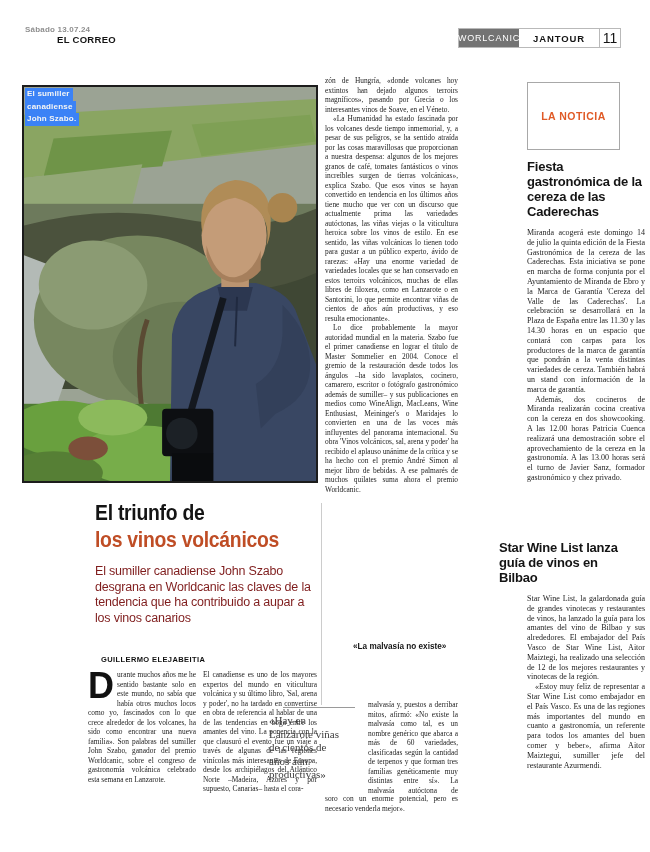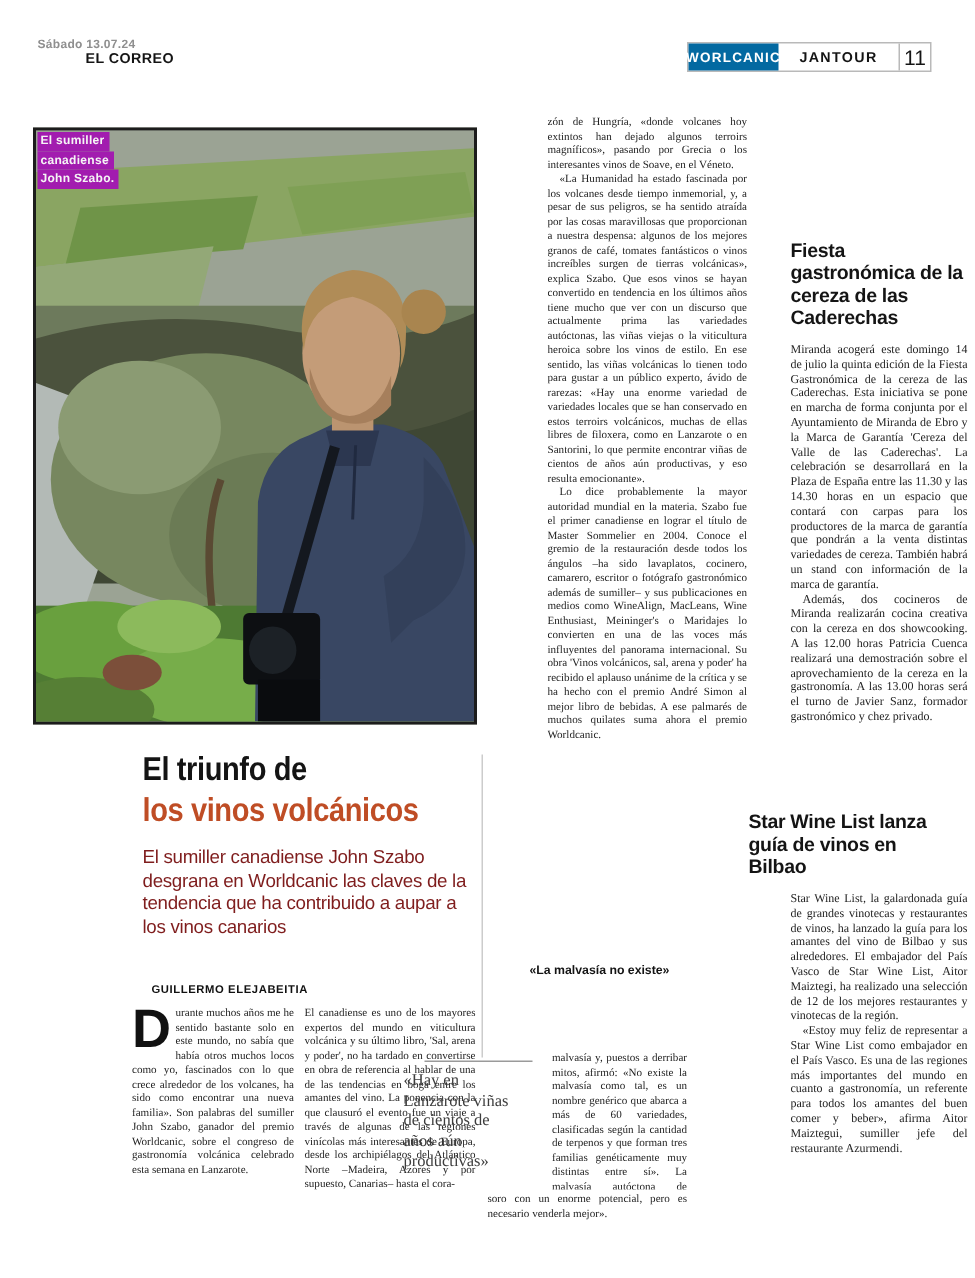--- a/index.html
+++ b/index.html
@@ -4,48 +4,48 @@
 <style>
   html,body{margin:0;padding:0;background:#e8e8e8;}
   #page{position:relative;width:650px;height:852px;background:#ffffff;overflow:hidden;
         font-family:"Liberation Sans",sans-serif;}
   .abs{position:absolute;}
 
   
   .hdr-date{left:25px;top:25px;font-size:8px;font-weight:600;color:#8f8f8f;letter-spacing:.2px;}
   .hdr-masthead{left:25px;top:34px;font-size:9.5px;font-weight:900;color:#141414;letter-spacing:.3px;margin-left:32px;}
   .hdr-box{left:458px;top:28px;width:161px;height:18px;border:1px solid #b9b9b9;display:flex;align-items:stretch;background:#fff;}
-  .hdr-brand{width:60px;background:#0369a1;color:#fff;font-size:9px;font-weight:700;letter-spacing:.8px;display:flex;align-items:center;justify-content:center;}
+  .hdr-brand{width:60px;background:#737373;color:#fff;font-size:9px;font-weight:400;letter-spacing:.8px;display:flex;align-items:center;justify-content:center;}
   .hdr-section{flex:1;color:#141414;font-size:9.5px;font-weight:800;letter-spacing:.9px;display:flex;align-items:center;justify-content:center;}
   .hdr-pagenum{width:20px;border-left:1px solid #b9b9b9;color:#141414;font-size:14px;font-weight:400;display:flex;align-items:center;justify-content:center;}
 
   
   .photo{left:22px;top:85px;width:296px;height:398px;border:2px solid #1c1c1c;box-sizing:border-box;background:#9ba394;}
   .photo svg{display:block;width:100%;height:100%;}
   .caption{left:25px;top:88px;z-index:5;line-height:10.5px;}
-  .caption span{display:table;background:#a21caf;color:#f5f5f5;font-size:8px;font-weight:600;padding:1px 3px 1px 2px;letter-spacing:.2px;}
+  .caption span{display:table;background:#3b82f6;color:#f5f5f5;font-size:8px;font-weight:600;padding:1px 3px 1px 2px;letter-spacing:.2px;}
 
   
   .title{left:95px;top:499px;font-weight:800;font-size:22px;line-height:27px;color:#141414;letter-spacing:-.3px;transform:scale(.88,1);transform-origin:left top;white-space:nowrap;}
   .title .orange{color:#bf4d25;display:block;}
   .standfirst{left:95px;top:564px;width:218px;font-size:12.5px;line-height:15.5px;color:#7f1d1d;letter-spacing:-.2px;}
 
   .vrule{left:321px;top:503px;width:1px;height:202px;background:#cccccc;}
   .qrule{left:283px;top:707px;width:72px;height:1px;background:#9a9a9a;}
 
   .byline{left:88px;top:655px;font-size:7.5px;font-weight:800;color:#111;letter-spacing:.4px;margin-left:13px;}
 
   
   .serif{font-family:"Liberation Serif","DejaVu Serif",serif;color:#232323;text-align:justify;}
   .bodycol{font-size:7.4px;line-height:9.5px;overflow:hidden;}
   .bodycol p{margin:0;}
   .bodycol p + p{text-indent:8px;}
   .col1{left:88px;top:670px;width:108px;height:182px;}
   .col2{left:203px;top:670px;width:114px;height:181px;}
-  .col3main{left:325px;top:76px;width:133px;height:547px;margin-left:40px;}
+  .col3main{left:325px;top:76px;width:133px;height:547px;}
   .col3sub{left:325px;top:642px;width:133px;height:85px;margin-left:28px;}
   .col3wrap{left:368px;top:700px;width:90px;height:93px;}
   .col3tail{left:325px;top:794px;width:133px;height:21px;}
   .dropcap{float:left;font-family:"Liberation Sans",sans-serif;font-weight:800;font-size:36px;line-height:29px;color:#111;margin:1px 3px 0 0;}
   .subhead{font-family:"Liberation Sans",sans-serif;font-weight:800;font-size:8.2px;color:#141414;margin:0 0 2px 0;text-align:left;}
 
   
   .pullquote{left:269px;top:714px;width:80px;font-family:"Liberation Serif","DejaVu Serif",serif;font-size:11px;line-height:13.5px;color:#3d3d3d;text-align:left;}
 
   
@@ -144,20 +144,23 @@
   <div class="abs serif bodycol col3sub">
     <p class="subhead">«La malvasía no existe»</p>
   </div>
   <div class="abs serif bodycol col3wrap">
     <p>malvasía y, puestos a derribar mitos, afirmó: «No existe la malvasía como tal, es un nombre genérico que abarca a más de 60 variedades, clasificadas según la cantidad de terpenos y que forman tres familias genéticamente muy distintas entre sí». La malvasía autóctona de Lanzarote es, a su juicio, «un auténtico te-</p>
   </div>
   <div class="abs serif bodycol col3tail">
     <p>soro con un enorme potencial, pero es necesario venderla mejor».</p>
   </div>
 
+  <div class="abs sb-tagbox">
+    <span class="sb-tag">LA NOTICIA</span>
+  </div>
   <div class="abs sb-title sb-title1">Fiesta gastronómica de la cereza de las Caderechas</div>
   <div class="abs serif sb-body sb-body1">
     <p>Miranda acogerá este domingo 14 de julio la quinta edición de la Fiesta Gastronómica de la cereza de las Caderechas. Esta iniciativa se pone en marcha de forma conjunta por el Ayuntamiento de Miranda de Ebro y la Marca de Garantía 'Cereza del Valle de las Caderechas'. La celebración se desarrollará en la Plaza de España entre las 11.30 y las 14.30 horas en un espacio que contará con carpas para los productores de la marca de garantía que pondrán a la venta distintas variedades de cereza. También habrá un stand con información de la marca de garantía.</p>
     <p>Además, dos cocineros de Miranda realizarán cocina creativa con la cereza en dos showcooking. A las 12.00 horas Patricia Cuenca realizará una demostración sobre el aprovechamiento de la cereza en la gastronomía. A las 13.00 horas será el turno de Javier Sanz, formador gastronómico y chez privado.</p>
   </div>
   <div class="abs sb-title sb-title2">Star Wine List lanza guía de vinos en Bilbao</div>
   <div class="abs serif sb-body sb-body2">
     <p>Star Wine List, la galardonada guía de grandes vinotecas y restaurantes de vinos, ha lanzado la guía para los amantes del vino de Bilbao y sus alrededores. El embajador del País Vasco de Star Wine List, Aitor Maiztegi, ha realizado una selección de 12 de los mejores restaurantes y vinotecas de la región.</p>
     <p>«Estoy muy feliz de representar a Star Wine List como embajador en el País Vasco. Es una de las regiones más importantes del mundo en cuanto a gastronomía, un referente para todos los amantes del buen comer y beber», afirma Aitor Maiztegui, sumiller jefe del restaurante Azurmendi.</p>
   </div>

